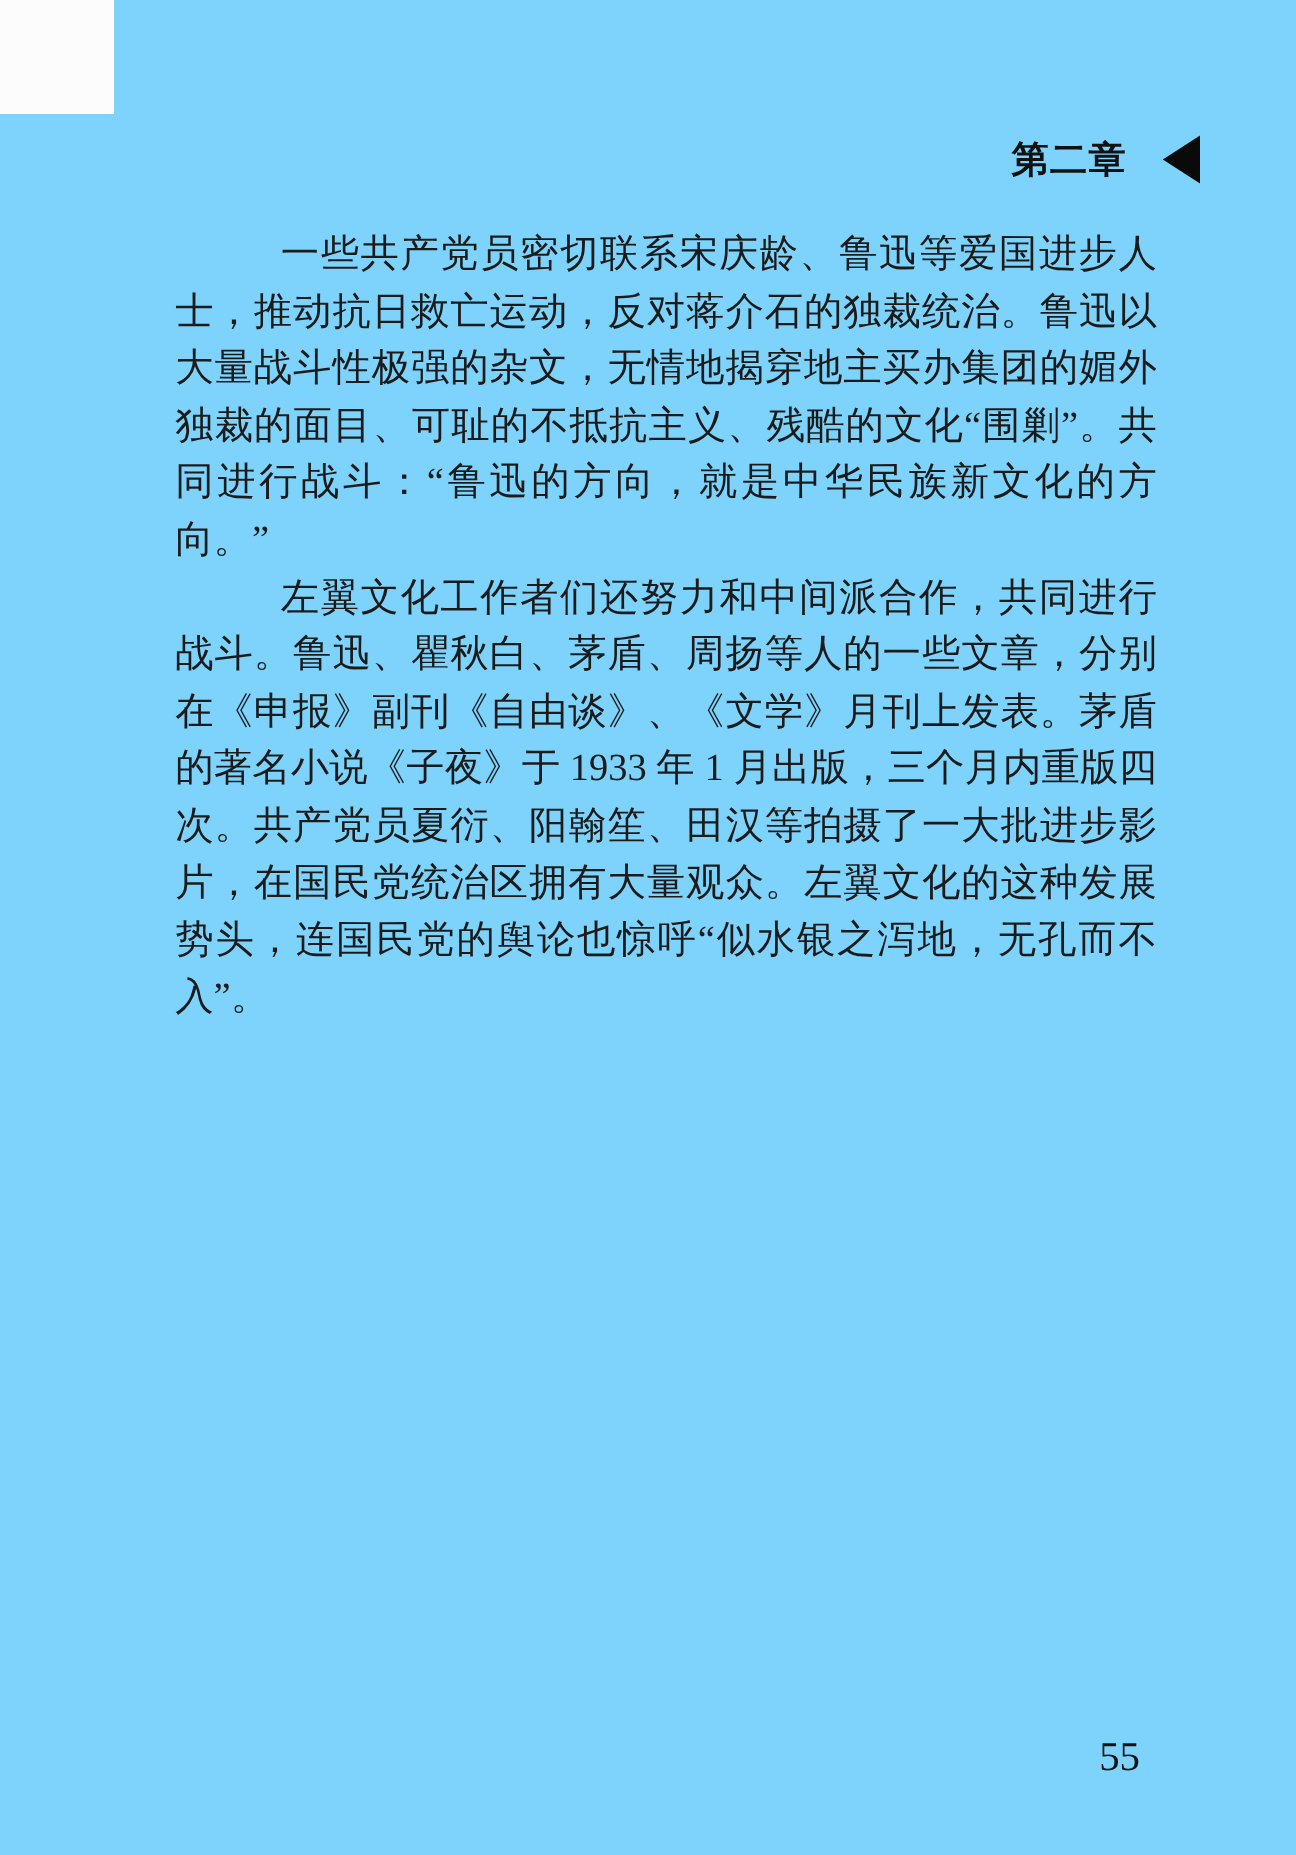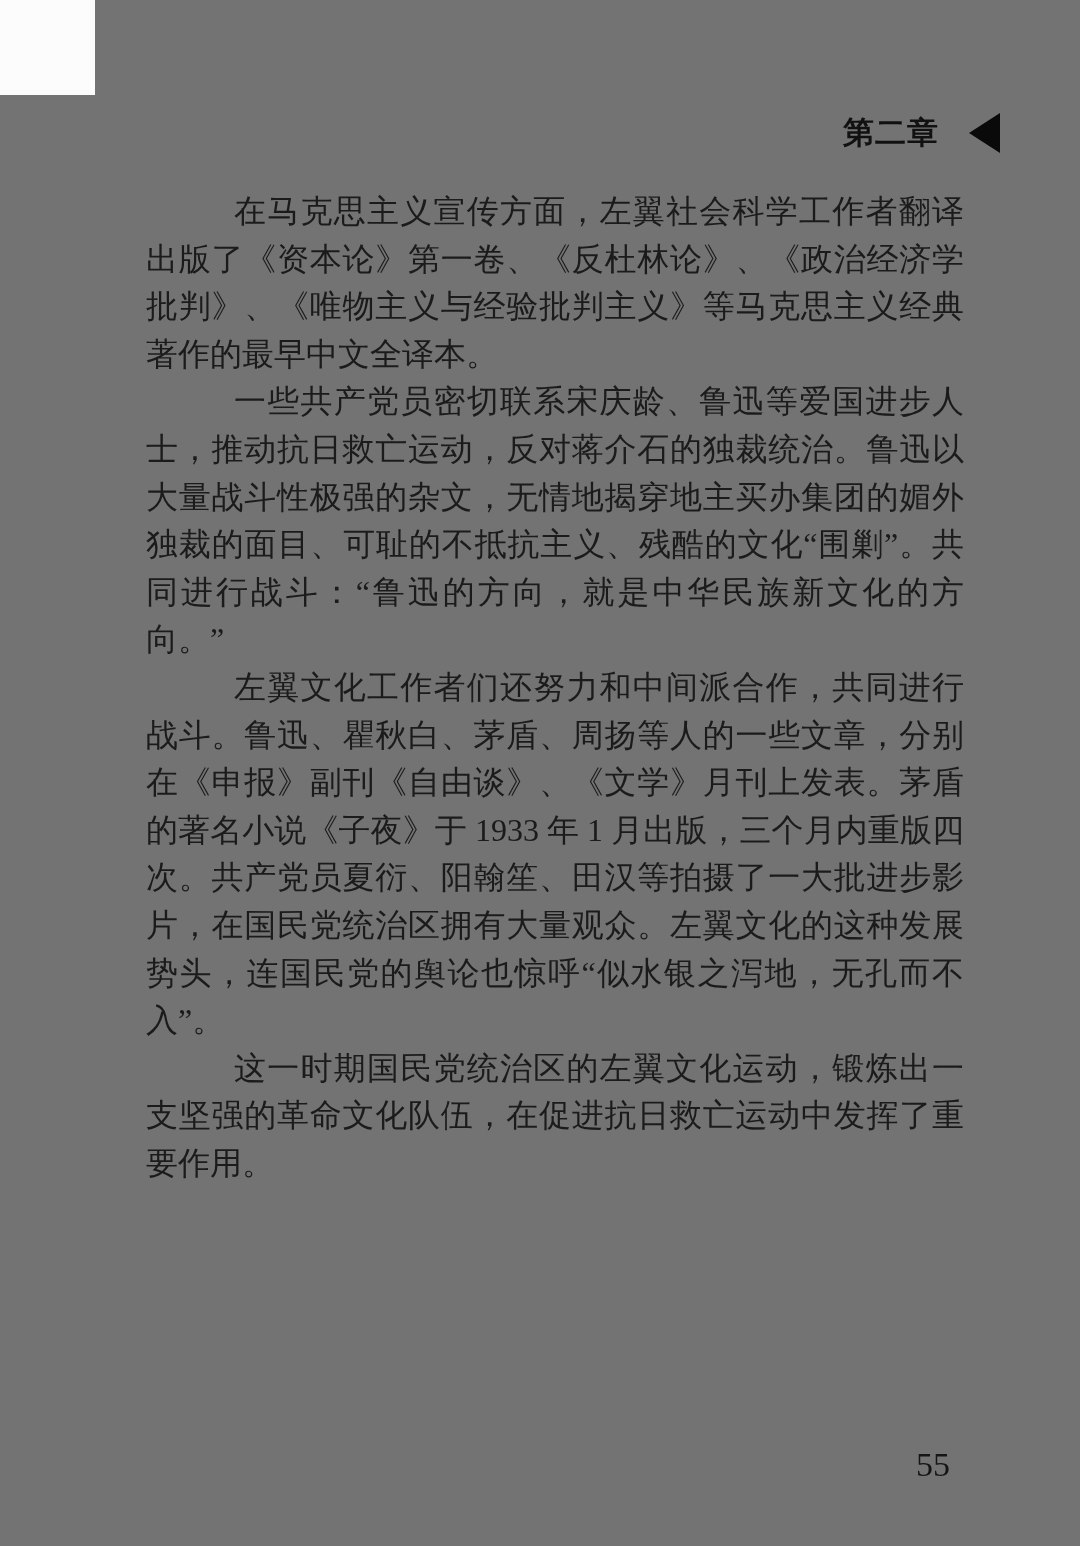--- a/index.html
+++ b/index.html
@@ -4,21 +4,21 @@
 <style>
   html, body {
     margin: 0;
     padding: 0;
     background: #ffffff;
   }
   .page {
     position: relative;
     width: 1080px;
     height: 1546px;
-    background: #737373;
+    background: #7dd3fc;
     color: #1c1c1c;
     font-family: "Liberation Serif", "DejaVu Serif", serif;
     overflow: hidden;
   }
   .corner-patch {
     position: absolute;
     left: 0;
     top: 0;
     width: 95px;
     height: 95px;
@@ -82,21 +82,19 @@
 <div class="page">
 
   <div class="corner-patch"></div>
 
   <div class="chapter-header">
     <span class="chapter-number">第二章</span>
     <span class="tri-left"></span>
   </div>
 
   <div class="body-text">
-    <p>在马克思主义宣传方面，左翼社会科学工作者翻译出版了《资本论》第一卷、《反杜林论》、《政治经济学批判》、《唯物主义与经验批判主义》等马克思主义经典著作的最早中文全译本。</p>
     <p>一些共产党员密切联系宋庆龄、鲁迅等爱国进步人士，推动抗日救亡运动，反对蒋介石的独裁统治。鲁迅以大量战斗性极强的杂文，无情地揭穿地主买办集团的媚外独裁的面目、可耻的不抵抗主义、残酷的文化“围剿”。共同进行战斗：“鲁迅的方向，就是中华民族新文化的方向。”</p>
     <p>左翼文化工作者们还努力和中间派合作，共同进行战斗。鲁迅、瞿秋白、茅盾、周扬等人的一些文章，分别在《申报》副刊《自由谈》、《文学》月刊上发表。茅盾的著名小说《子夜》于 1933 年 1 月出版，三个月内重版四次。共产党员夏衍、阳翰笙、田汉等拍摄了一大批进步影片，在国民党统治区拥有大量观众。左翼文化的这种发展势头，连国民党的舆论也惊呼“似水银之泻地，无孔而不入”。</p>
-    <p>这一时期国民党统治区的左翼文化运动，锻炼出一支坚强的革命文化队伍，在促进抗日救亡运动中发挥了重要作用。</p>
   </div>
 
   <div class="page-number">55</div>
 
 </div>
 
 </body></html>

